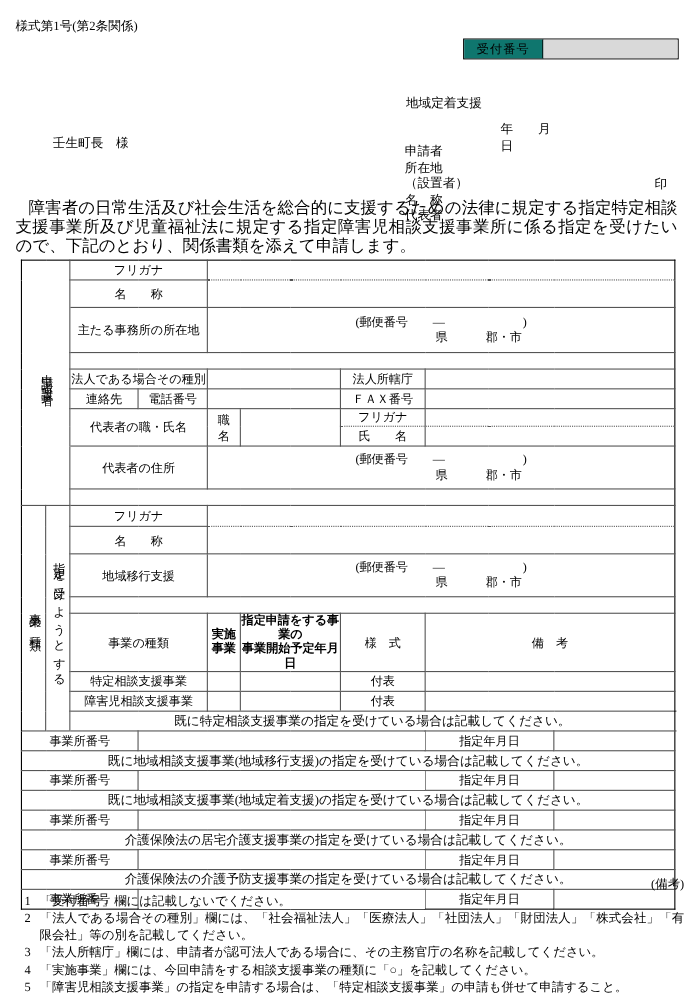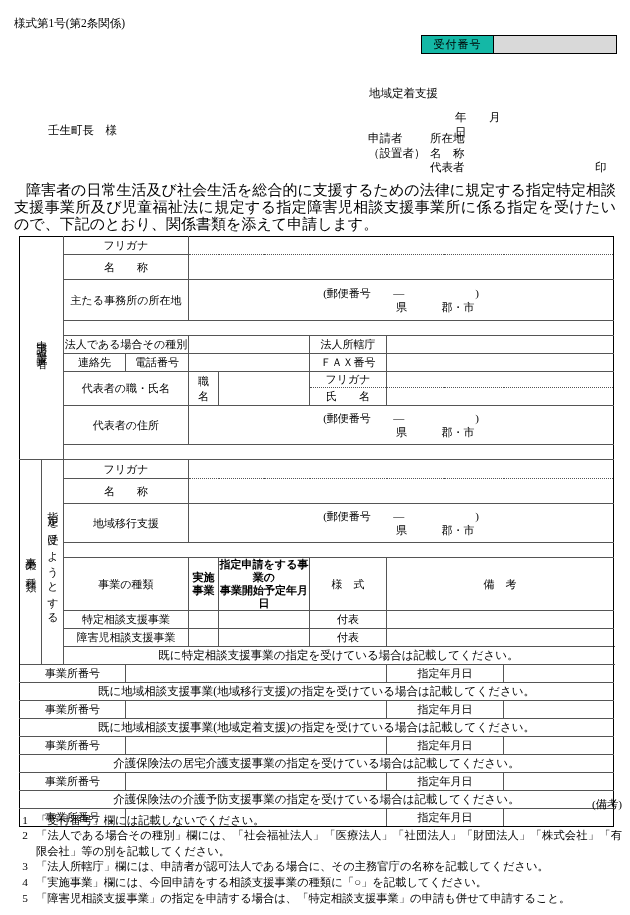--- a/index.html
+++ b/index.html
@@ -40,21 +40,21 @@
     height: 19px;
     box-sizing: border-box;
   }
   .receipt-label {
     width: 72px;
     display: flex;
     align-items: center;
     justify-content: center;
     font-size: 11px;
     border-right: 1.6px solid #000;
-    background: #14b8a6;
+    background: #0f766e;
     letter-spacing: 1px;
     box-sizing: border-box;
   }
   .receipt-value {
     width: 122px;
     background: #d9d9d9;
     box-sizing: border-box;
   }
 
   .title-block {
@@ -88,21 +88,21 @@
     font-size: 11.5px;
   }
 
   .applicant-block {
     position: absolute;
     left: 368px;
     top: 131px;
     font-size: 11.5px;
     line-height: 14.5px;
   }
-  .applicant-block .ab-row { display: flex; }
+  .applicant-block .ab-row { display: flex; flex-direction: column; }
   .applicant-block .ab-c1 { width: 62px; }
   .applicant-block .ab-c2 { width: 120px; }
   .seal {
     position: absolute;
     left: 595px;
     top: 160px;
     font-size: 11.5px;
   }
 
   .intro {

